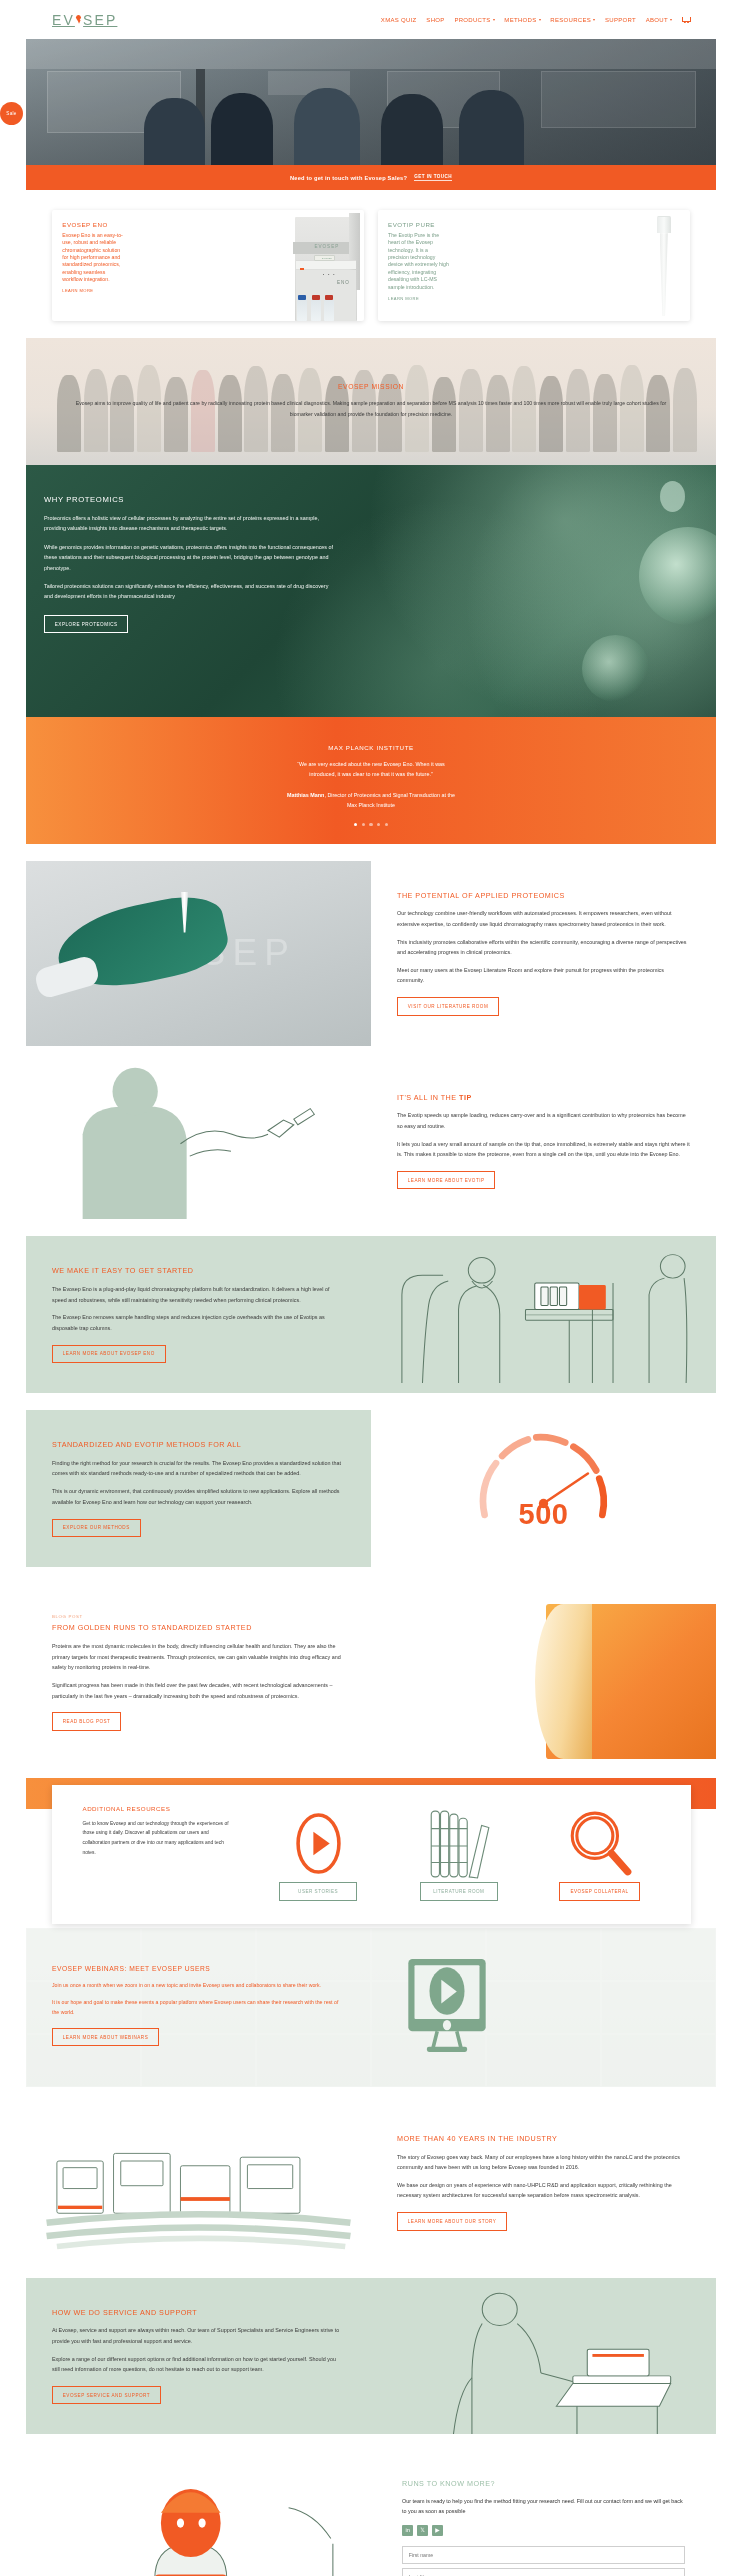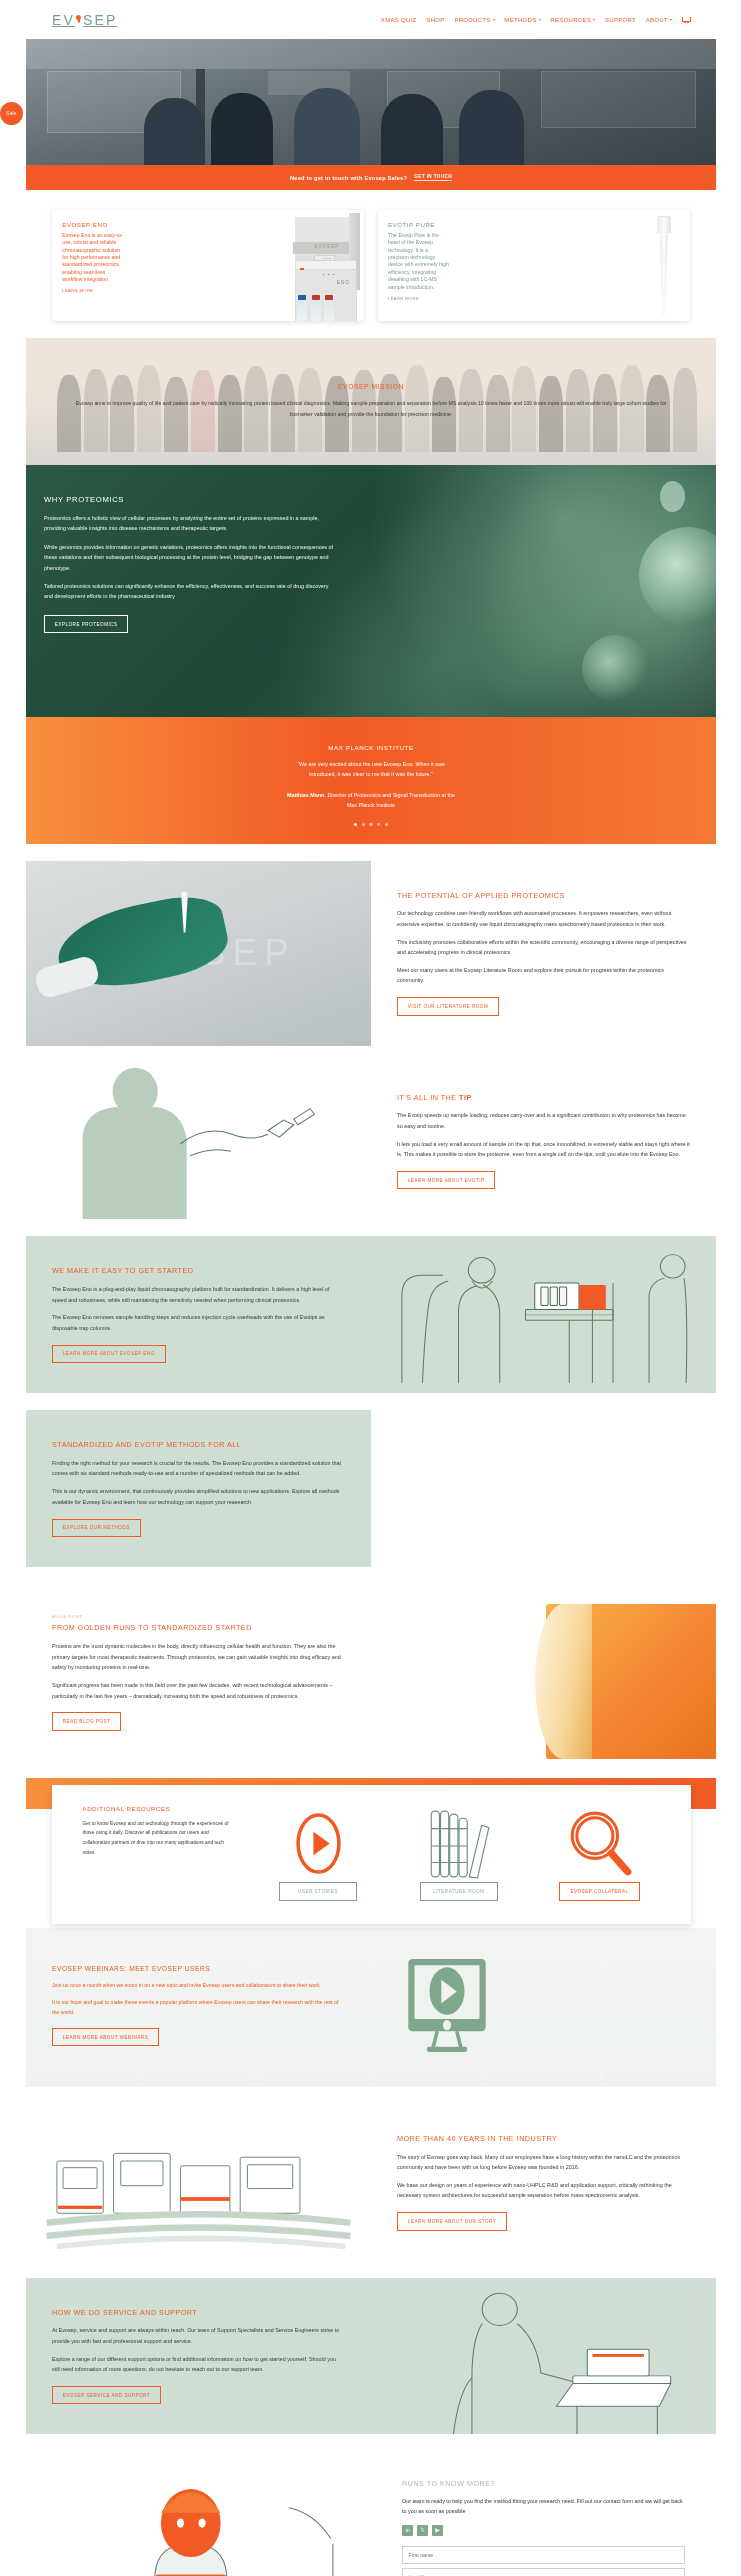--- a/index.html
+++ b/index.html
@@ -482,20 +482,38 @@
     </div>
   </div>
 
   <div class="split">
     <div class="half pad mintbg">
       <h2>STANDARDIZED AND EVOTIP METHODS FOR ALL</h2>
       <p>Finding the right method for your research is crucial for the results. The Evosep Eno provides a standardized solution that comes with six standard methods ready-to-use and a number of specialized methods that can be added.</p>
       <p>This is our dynamic environment, that continuously provides simplified solutions to new applications. Explore all methods available for Evosep Eno and learn how our technology can support your reasearch.</p>
       <a class="btn-or" href="#">EXPLORE OUR METHODS</a>
     </div>
+    <div class="half gauge-wrap">
+      <div class="gauge">
+        <svg viewBox="0 0 300 200">
+          <g fill="none" stroke="#f15a24" stroke-width="13" stroke-linecap="round">
+            <path d="M36 172 A118 118 0 0 1 58 72" opacity=".35"></path>
+            <path d="M70 58 A118 118 0 0 1 120 26" opacity=".5"></path>
+            <path d="M136 22 A118 118 0 0 1 192 32" opacity=".65"></path>
+            <path d="M208 40 A118 118 0 0 1 252 86" opacity=".8"></path>
+            <path d="M258 102 A118 118 0 0 1 264 172" opacity="1"></path>
+          </g>
+          <g stroke="#f15a24" stroke-width="5" stroke-linecap="round">
+            <line x1="150" y1="150" x2="236" y2="92"></line>
+          </g>
+          <circle cx="150" cy="150" r="9" fill="#f15a24"></circle>
+        </svg>
+        <div class="num">500</div>
+      </div>
+    </div>
   </div>
 
   <div class="split">
     <div class="half pad">
       <div class="eyebrow">BLOG POST</div>
       <h2>FROM GOLDEN RUNS TO STANDARDIZED STARTED</h2>
       <p>Proteins are the most dynamic molecules in the body, directly influencing cellular health and function. They are also the primary targets for most therapeutic treatments. Through proteomics, we can gain valuable insights into drug efficacy and safety by monitoring proteins in real-time.</p>
       <p>Significant progress has been made in this field over the past few decades, with recent technological advancements – particularly in the last five years – dramatically increasing both the speed and robustness of proteomics.</p>
       <a class="btn-or" href="#">READ BLOG POST</a>
     </div>

